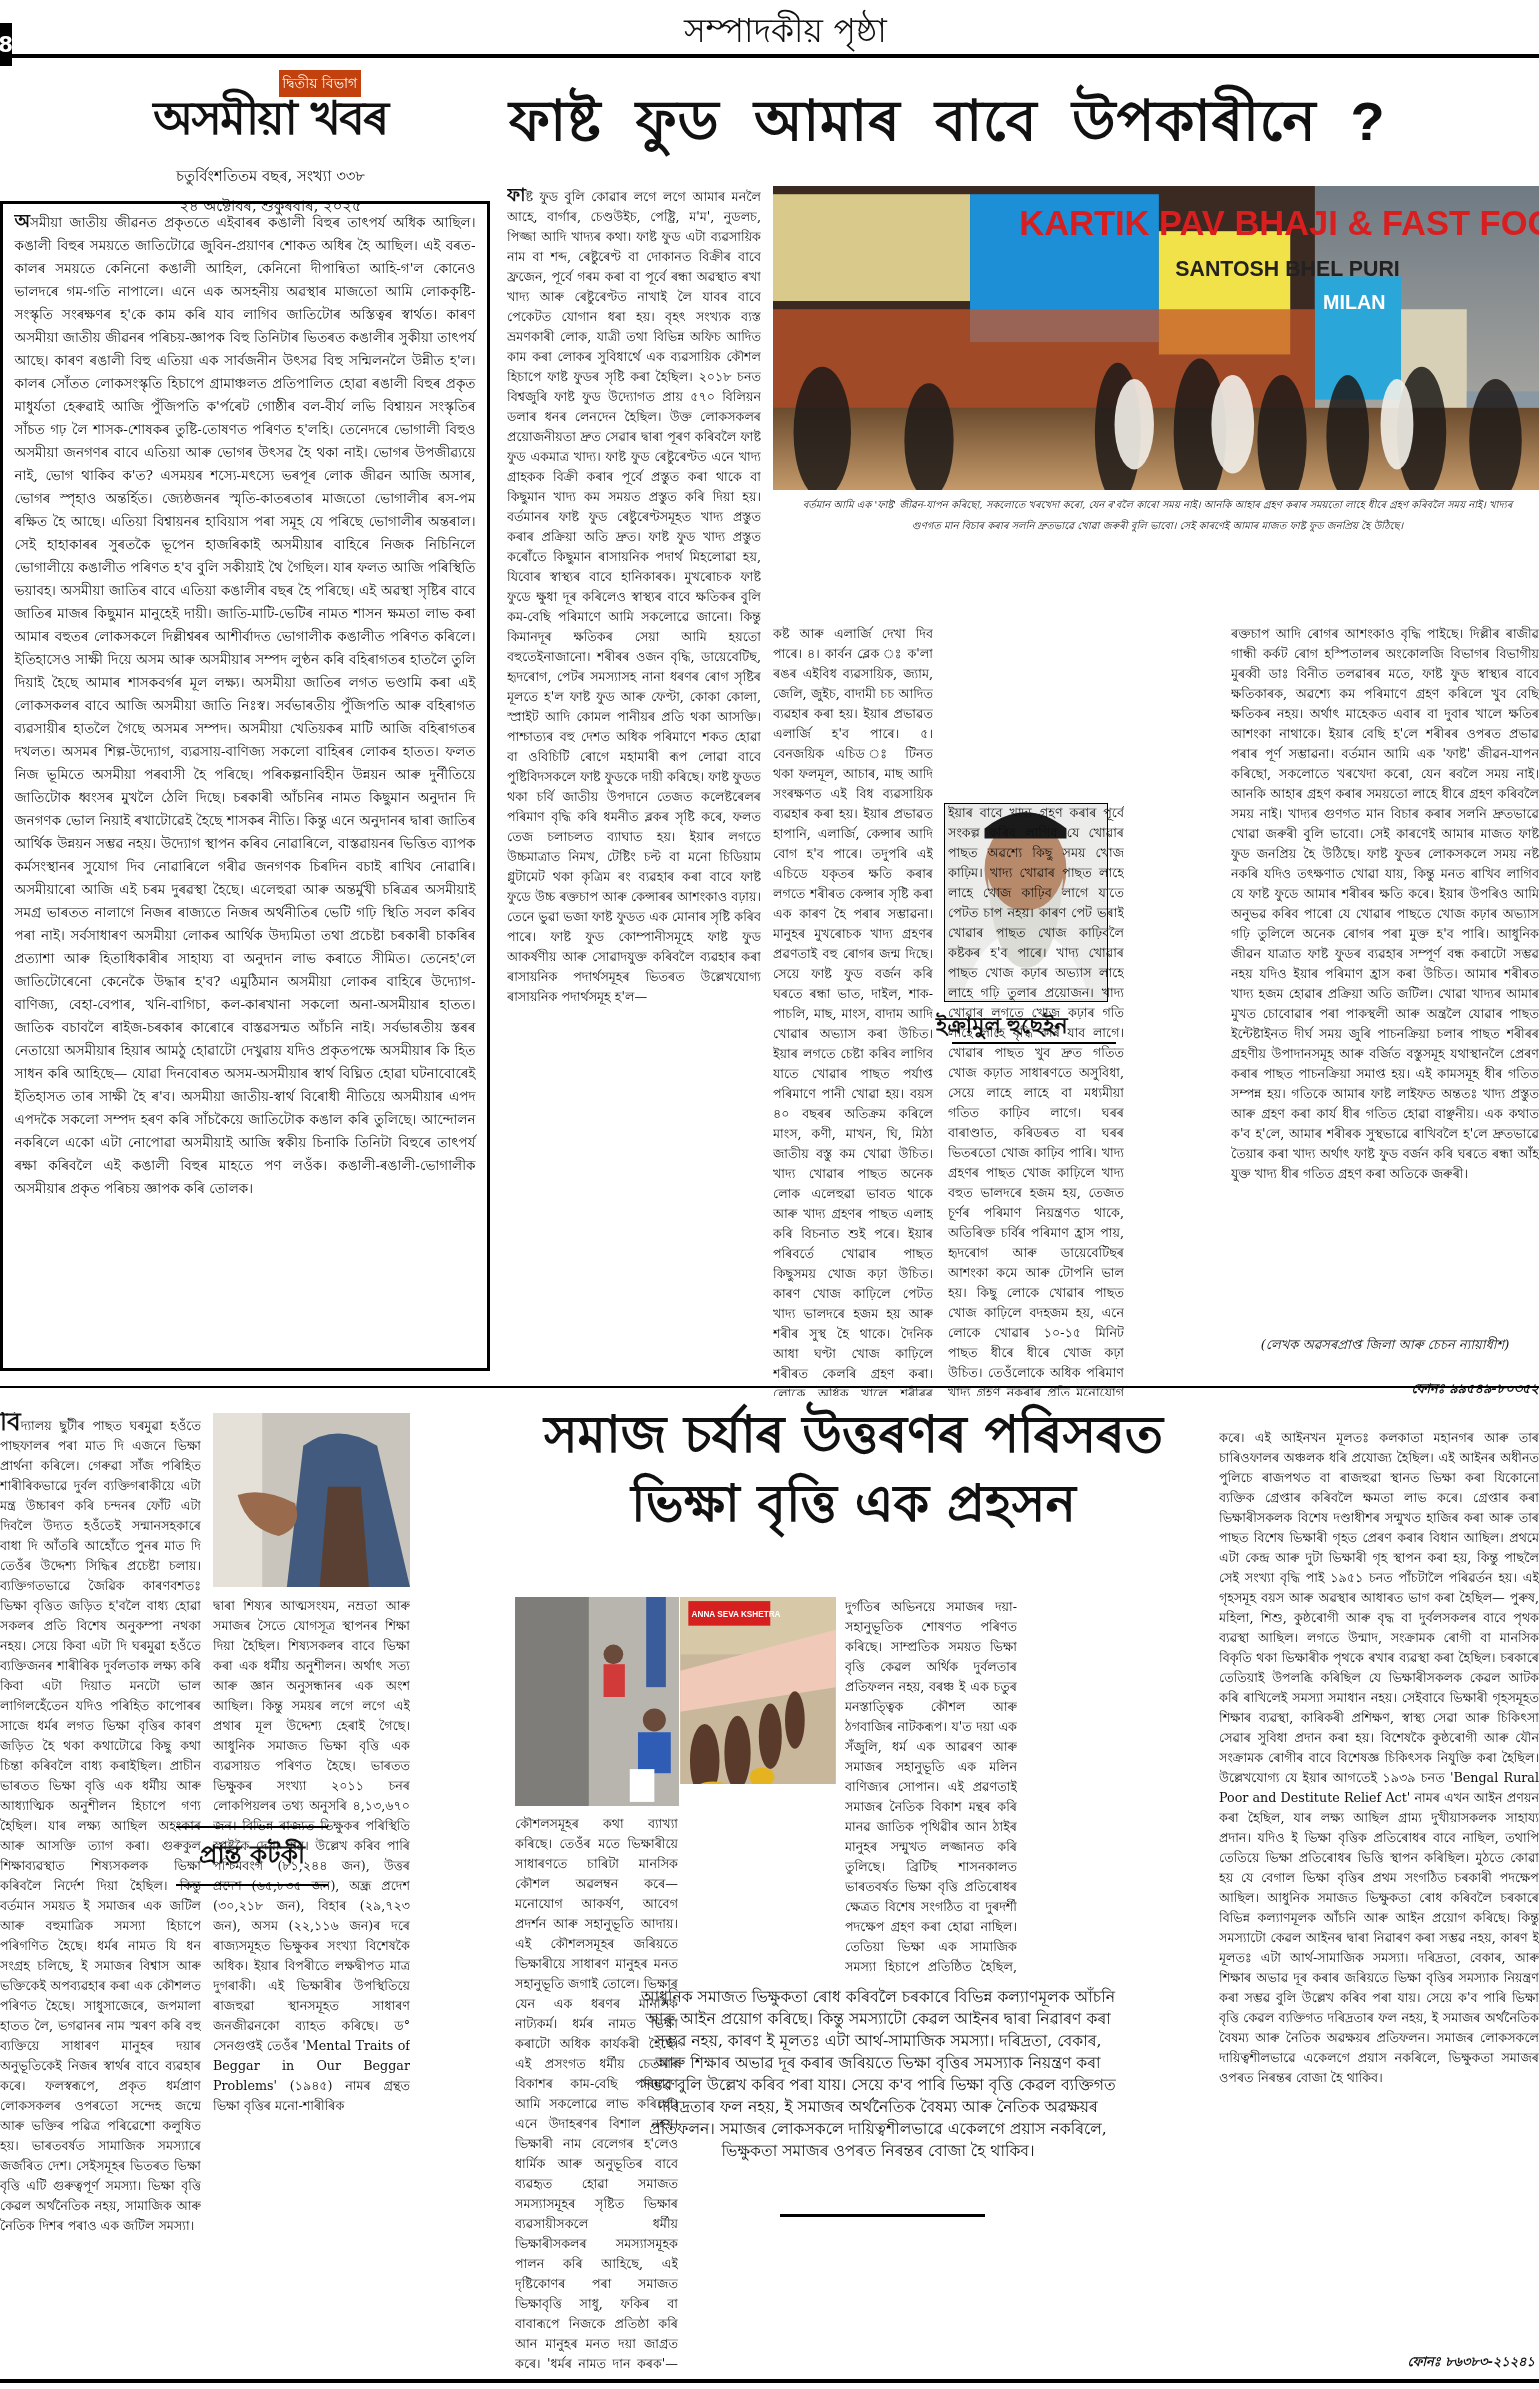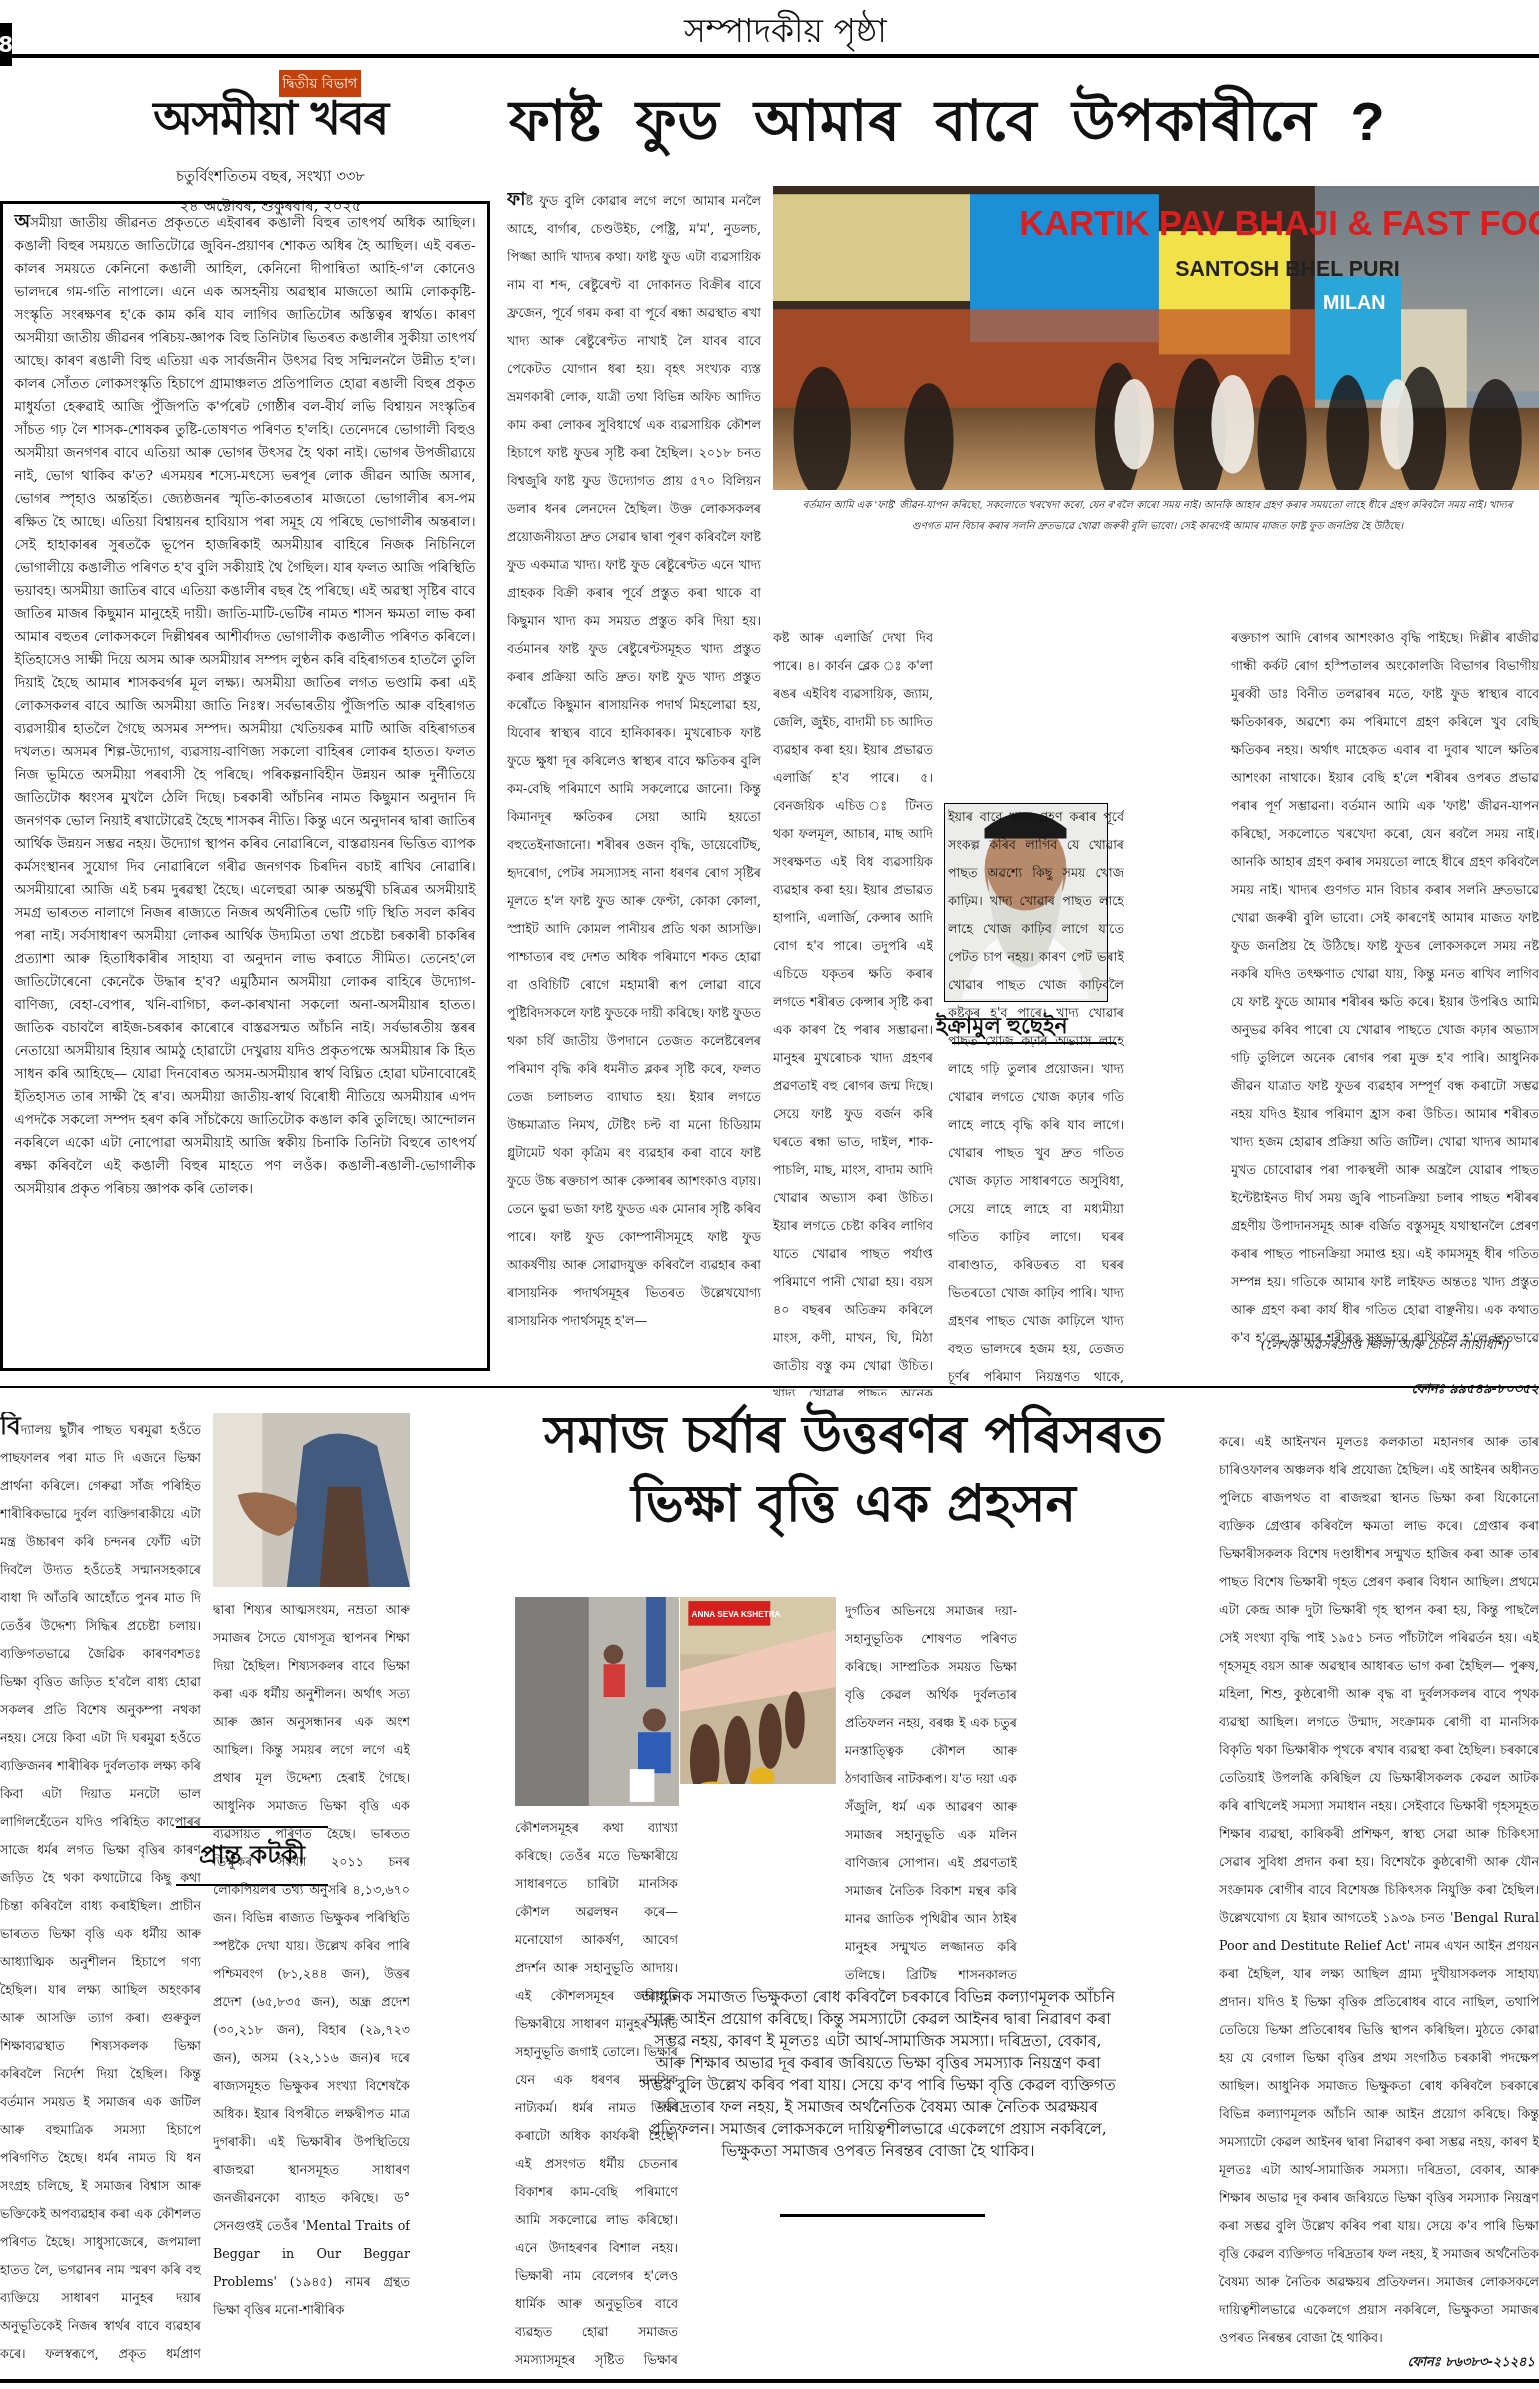--- a/index.html
+++ b/index.html
@@ -12,21 +12,21 @@
   .header-rule { position: absolute; left: 11.5px; right: 0; top: 54px; height: 4.1px; background: #000; }
   .masthead { left: 90px; top: 67px; width: 361px; text-align: center; }
   .masthead-badge { position: absolute; left: 189px; top: 3.3px; background: #c2410c; color: #fff; font-size: 14px; padding: 1.6px 3.3px; }
   .masthead-title { font-family: "DejaVu Sans", sans-serif; font-size: 46px; font-weight: bold; letter-spacing: -1.6px; margin-top: 16.4px; }
   .masthead-line { font-family: "DejaVu Serif", serif; font-size: 14.8px; margin-top: 4.9px; }
   .headline-1 { left: 509px; top: 78px; width: 1030px; font-size: 56px; font-weight: bold; letter-spacing: 0.8px; font-family: Liberation Mono, monospace; white-space: nowrap; }
   .editorial-box { left: 0; top: 201px; width: 490px; height: 1170px; border: 3.3px solid #000; padding: 4.9px 11.5px; }
   .editorial-title { font-size: 29.5px; font-weight: bold; font-family: "DejaVu Serif", serif; margin-bottom: 6.6px; }
   .body-text { font-family: "DejaVu Serif", serif; font-size: 13.5px; line-height: 23px; text-align: justify; }
   .dropcap { font-weight: bold; font-size: 18px; }
-  .col { font-family: "DejaVu Serif", serif; font-size: 12.7px; line-height: 28px; text-align: justify; }
+  .col { font-family: "DejaVu Serif", serif; font-size: 12.7px; line-height: 20px; text-align: justify; }
   .photo { overflow: hidden; }
   .caption { font-family: "DejaVu Serif", serif; font-style: italic; font-size: 10px; line-height: 21.3px; text-align: center; }
   .author-name { font-size: 22px; font-weight: bold; text-align: left; font-family: Liberation Sans, sans-serif; }
   .rule { background: #000; }
   .headline-2 { left: 509px; top: 1400px; width: 689px; font-size: 51px; font-weight: bold; text-align: center; line-height: 69px; font-family: "DejaVu Sans", sans-serif; }
   .pullquote { font-family: "DejaVu Serif", serif; font-size: 15.6px; line-height: 22px; text-align: center; }
   .byline-box { text-align: center; }
   .byline-title { font-size: 24.6px; font-weight: bold; font-family: "DejaVu Sans", sans-serif; }
   .phone { font-style: italic; font-weight: bold; text-align: right; font-size: 13px; font-family: "DejaVu Serif", serif; }
   .author-note { font-style: italic; text-align: center; font-size: 13px; font-family: "DejaVu Serif", serif; line-height: 21.3px; }

